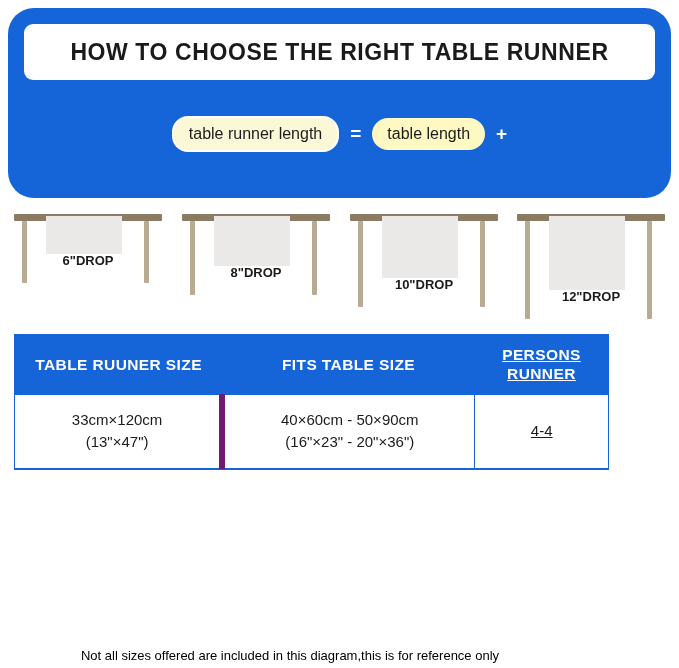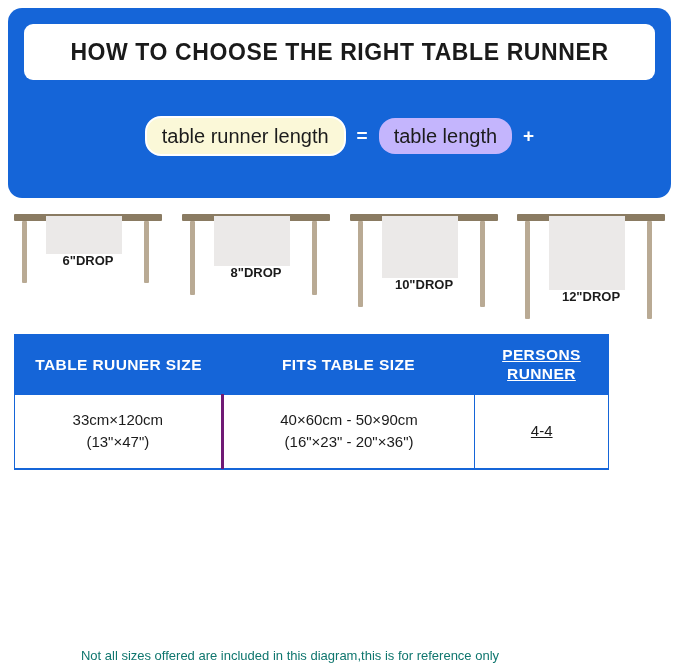--- a/index.html
+++ b/index.html
@@ -17,21 +17,21 @@
   }
 
   
   .hero {
     position: absolute;
     left: 8px;
     top: 8px;
     width: 663px;
     height: 190px;
     background: #1565d8;
-    border-radius: 14px;
+    border-radius: 26px;
   }
   .hero-title-box {
     position: absolute;
     left: 16px;
     top: 16px;
     width: 631px;
     height: 56px;
     background: #ffffff;
     border-radius: 9px;
     display: flex;
@@ -53,31 +53,31 @@
     top: 108px;
     width: 663px;
     display: flex;
     align-items: center;
     justify-content: center;
     gap: 11px;
   }
   .pill {
     border-radius: 16px;
     padding: 7px 15px;
-    font-size: 20px;
+    font-size: 16px;
     color: #1c1c1c;
     line-height: 1.1;
     white-space: nowrap;
   }
   .pill-yellow {
     background: #fbf8d8;
     border: 2px solid #ffffff;
   }
   .pill-white {
-    background: #c4b5fd;
+    background: #fef9c3;
   }
   .op {
     color: #ffffff;
     font-size: 19px;
     font-weight: bold;
   }
 
   
   .drops {
     position: absolute;
@@ -158,35 +158,35 @@
     border-left: none;
     border-right: none;
     padding: 14px 6px;
     text-align: center;
     font-size: 15px;
     color: #1b1b1b;
     line-height: 1.5;
     vertical-align: middle;
   }
   table.size-table tbody td.col-mid {
-    border-left: 3px solid #701a75;
+    border-left: 6px solid #701a75;
     border-right: 1px solid #1565d8;
   }
   .col-a { width: 35%; }
   .col-b { width: 43%; }
   .col-c { width: 22%; text-decoration: underline; }
 
   .footnote {
     position: absolute;
     left: 0;
     top: 648px;
     width: 580px;
     text-align: center;
     font-size: 13px;
-    color: #0f766e;
+    color: #000000;
   }
 </style>
 </head>
 <body>
 
 <div class="hero">
   <div class="hero-title-box">
     <div class="hero-title">HOW TO CHOOSE THE RIGHT TABLE RUNNER</div>
   </div>
 

